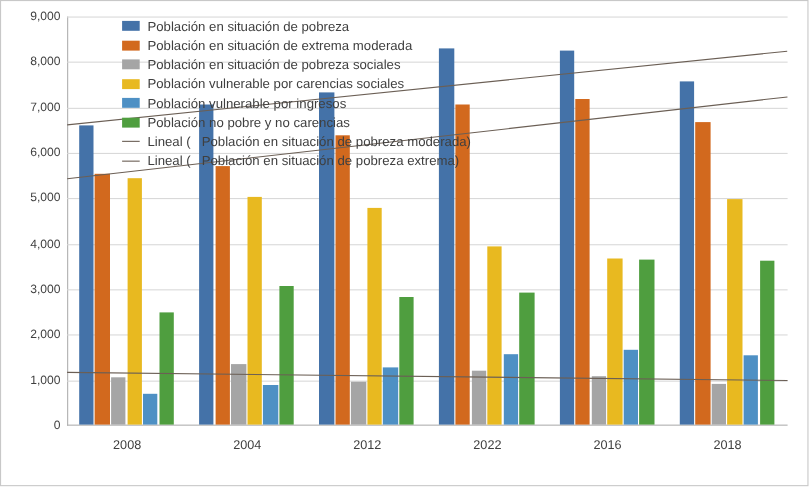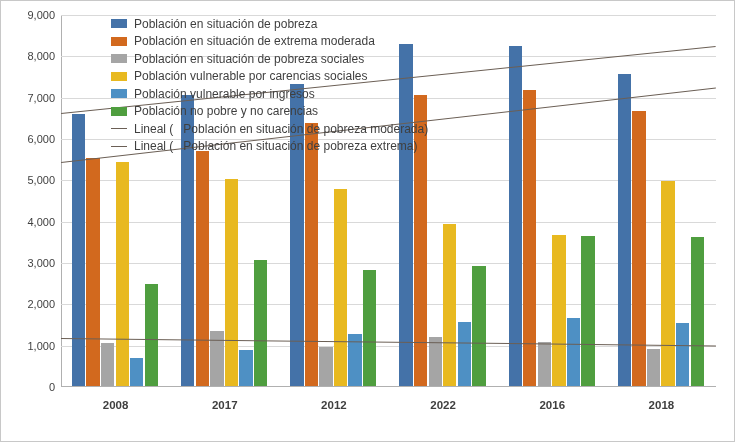--- a/index.html
+++ b/index.html
@@ -52,21 +52,21 @@
     font-size:11px;
     color:#3f3f3f;
     white-space:nowrap;
   }
   .xtick{
     position:absolute;
     top:100%;
     margin-top:12px;
     transform:translateX(-50%);
     font-size:11.5px;
-    font-weight:bold;
+    font-weight:normal;
     color:#3f3f3f;
     white-space:nowrap;
   }
   .group{
     position:absolute;
     bottom:1px;
     height:100%;
   }
   .bar{
     position:absolute;
@@ -130,21 +130,21 @@
         <div class="ytick" style="top: 248px;">3,000</div>
         <div class="ytick" style="top: 206.667px;">4,000</div>
         <div class="ytick" style="top: 165.333px;">5,000</div>
         <div class="ytick" style="top: 124px;">6,000</div>
         <div class="ytick" style="top: 82.6667px;">7,000</div>
         <div class="ytick" style="top: 41.3333px;">8,000</div>
         <div class="ytick" style="top: 0px;">9,000</div>
       </div>
     <div id="xticks">
         <div class="xtick" style="left: 54.5833px;">2008</div>
-        <div class="xtick" style="left: 163.75px;">2017</div>
+        <div class="xtick" style="left: 163.75px;">2004</div>
         <div class="xtick" style="left: 272.917px;">2012</div>
         <div class="xtick" style="left: 382.083px;">2022</div>
         <div class="xtick" style="left: 491.25px;">2016</div>
         <div class="xtick" style="left: 600.417px;">2018</div>
       </div>
     <div id="bars">
         <div class="group" style="left: 10.9167px; width: 87.3333px;">
           <div class="bar" title="Población en situación de pobreza 2008: 6570" style="left: 0px; width: 13.3556px; height: 271.56px; background: rgb(68, 114, 168);"></div>
           <div class="bar" title="Población en situación de pobreza moderada 2008: 5520" style="left: 14.5556px; width: 13.3556px; height: 228.16px; background: rgb(210, 105, 30);"></div>
           <div class="bar" title="Población en situación de pobreza extrema 2008: 1050" style="left: 29.1111px; width: 13.3556px; height: 43.4px; background: rgb(165, 165, 165);"></div>

